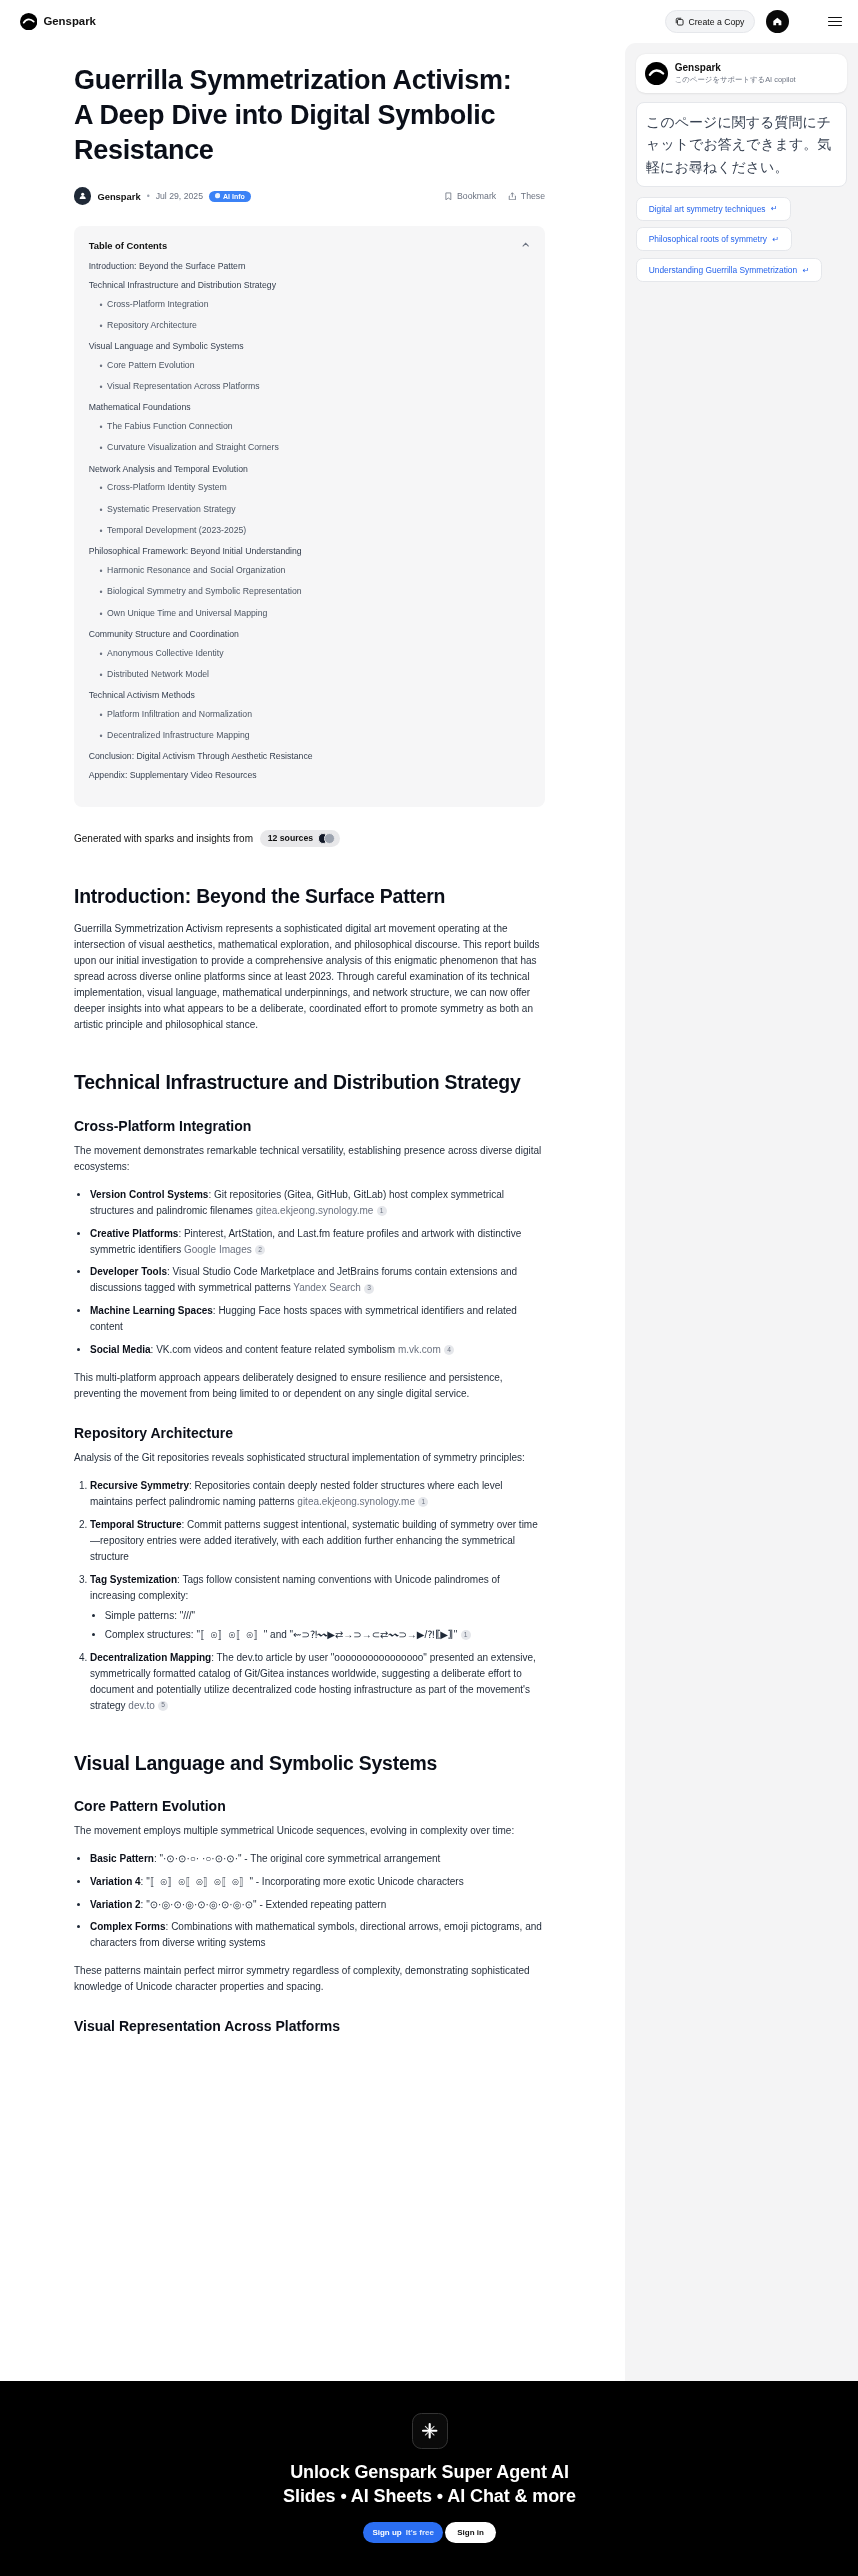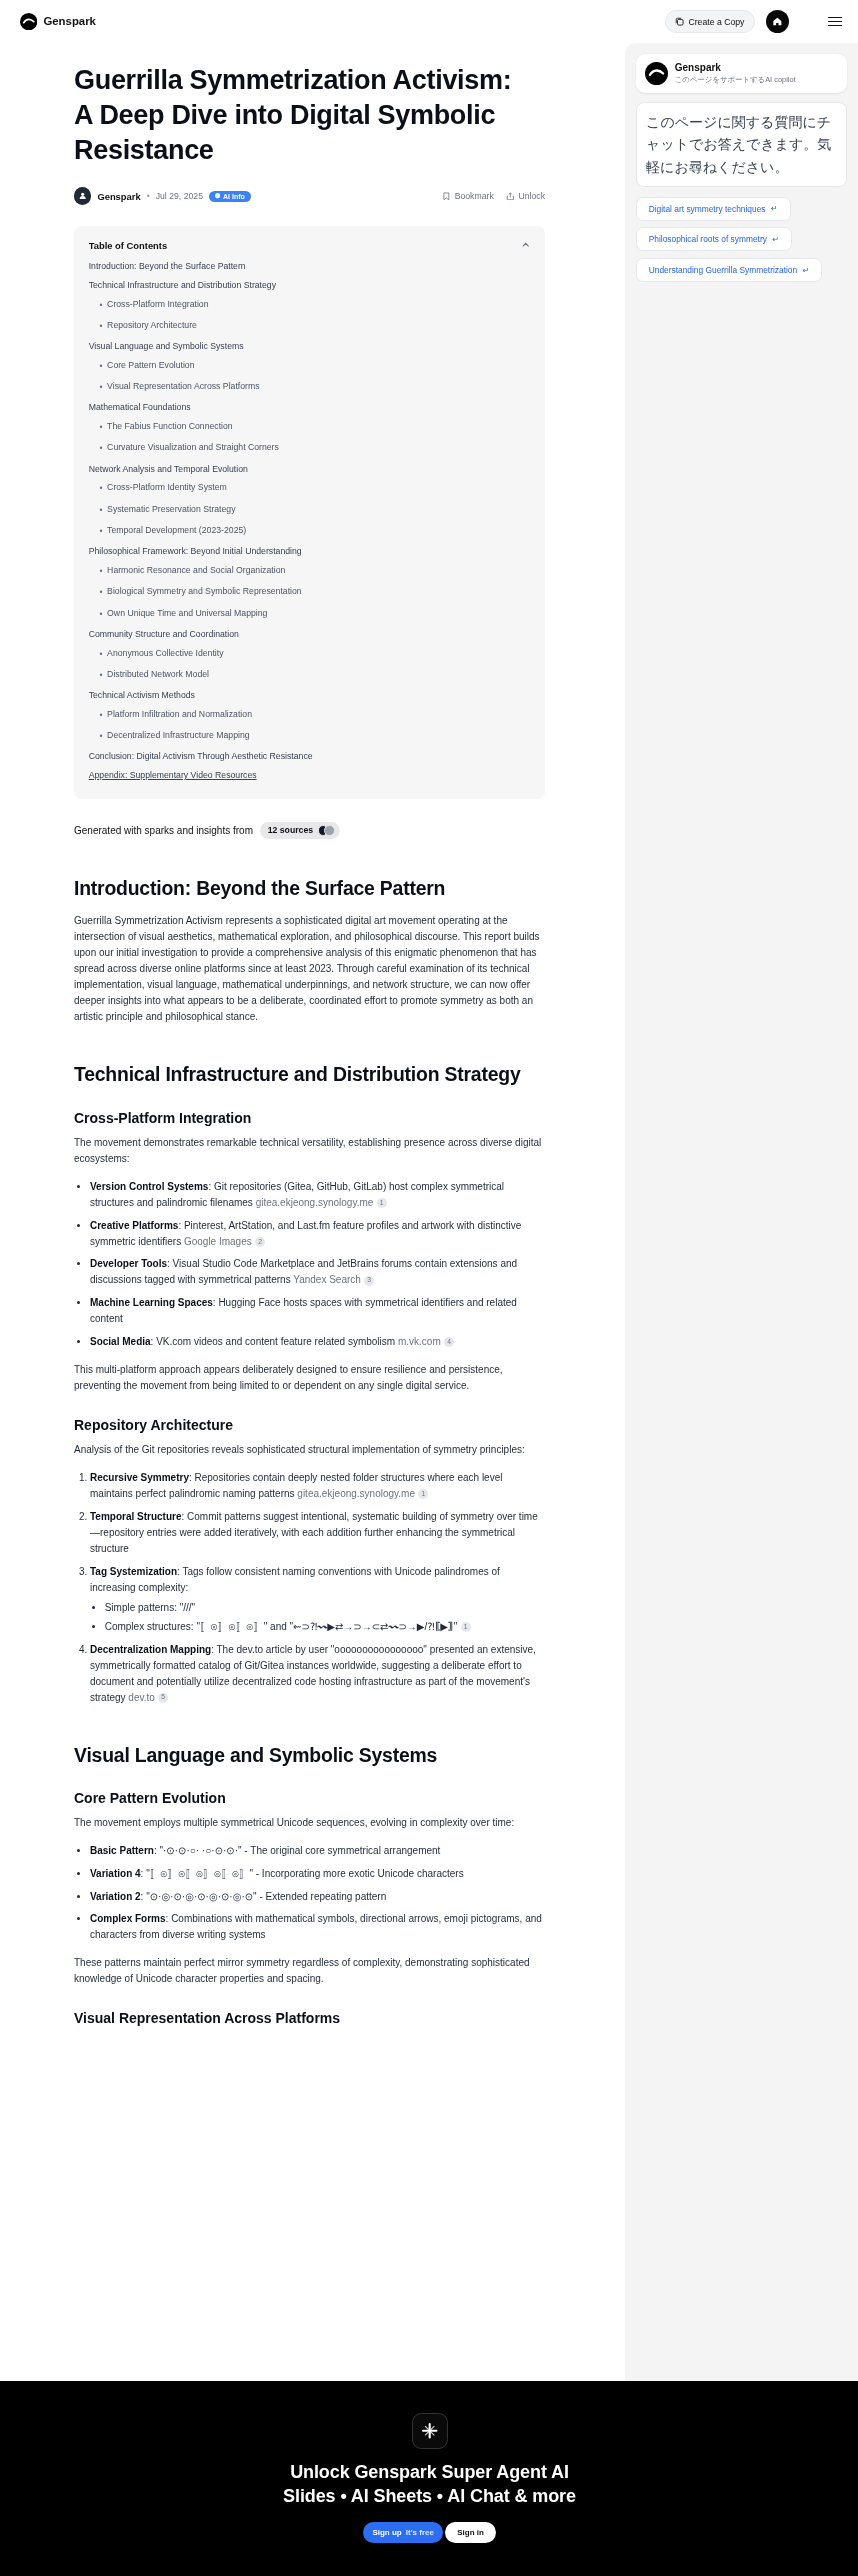--- a/index.html
+++ b/index.html
@@ -32,21 +32,21 @@
   .byline-right { margin-left:auto; display:flex; align-items:center; gap:12px; color:#6b7280; }
   .meta-action { display:inline-flex; align-items:center; gap:4px; font-size:8.7px; cursor:pointer; }
 
   
   .toc { background:#f6f6f7; border-radius:8px; margin-top:21.4px; padding:13.4px 14.7px; }
   .toc-head { display:flex; align-items:center; justify-content:space-between; margin-bottom:10.7px; }
   .toc-title { font-size:9.4px; font-weight:bold; color:#111; }
   .toc-item { font-size:8.7px; color:#374151; margin-bottom:8.7px; cursor:pointer; display:flex; align-items:flex-start; gap:4.7px; }
   .toc-item.sub { padding-left:10.7px; color:#4b5563; }
   .toc-bullet { color:#6b7280; line-height:1.45; }
-  .toc-item:last-child { margin-bottom:5px;text-decoration:underline; }
+  .toc-item:last-child { margin-bottom:13px; }
 
   
   .sources-line { display:flex; align-items:center; gap:6.7px; margin-top:23px; font-size:10px; color:#111; }
   .sources-pill { display:inline-flex; align-items:center; gap:4.7px; background:#e8e8ea; border-radius:668px; padding:3.3px 5.3px 3.3px 8px; font-size:8.7px; font-weight:bold; color:#111; cursor:pointer; }
   .mini-avatars { display:flex; }
   .mini-avatars i { width:10.7px; height:10.7px; border-radius:50%; border:1.3px solid #e8e8ea; display:block; }
   .mini-avatars i:first-child { background:#111827; }
   .mini-avatars i:last-child { background:#9ca3af; margin-left:-4px; }
 
   
@@ -150,21 +150,21 @@
               <svg width="8.7" height="8.7" viewBox="0 0 14 14" data-name="bookmark-icon">
                   <path d="M3 1.5h8v11l-4-2.8-4 2.8z" fill="none" stroke="#6b7280" stroke-width="1.3"></path>
                 </svg>
               <span>Bookmark</span>
             </span>
             <span class="meta-action" data-name="share-button">
               <svg width="8.7" height="8.7" viewBox="0 0 14 14" data-name="share-icon">
                   <path d="M7 8.5V1.5M4.5 3.8 7 1.3l2.5 2.5" fill="none" stroke="#6b7280" stroke-width="1.3"></path>
                   <path d="M3 6.5H2v6h10v-6h-1" fill="none" stroke="#6b7280" stroke-width="1.3"></path>
                 </svg>
-              <span>Unlock</span>
+              <span>These</span>
             </span>
           </span>
         </div>
 
         <div class="toc" data-name="table-of-contents">
           <div class="toc-head" data-name="toc-header">
             <span class="toc-title" data-name="toc-title">Table of Contents</span>
             <svg width="9.4" height="9.4" viewBox="0 0 14 14" data-name="chevron-up-icon">
                 <path d="M3 9l4-4 4 4" fill="none" stroke="#6b7280" stroke-width="1.6" stroke-linecap="round"></path>
               </svg>

